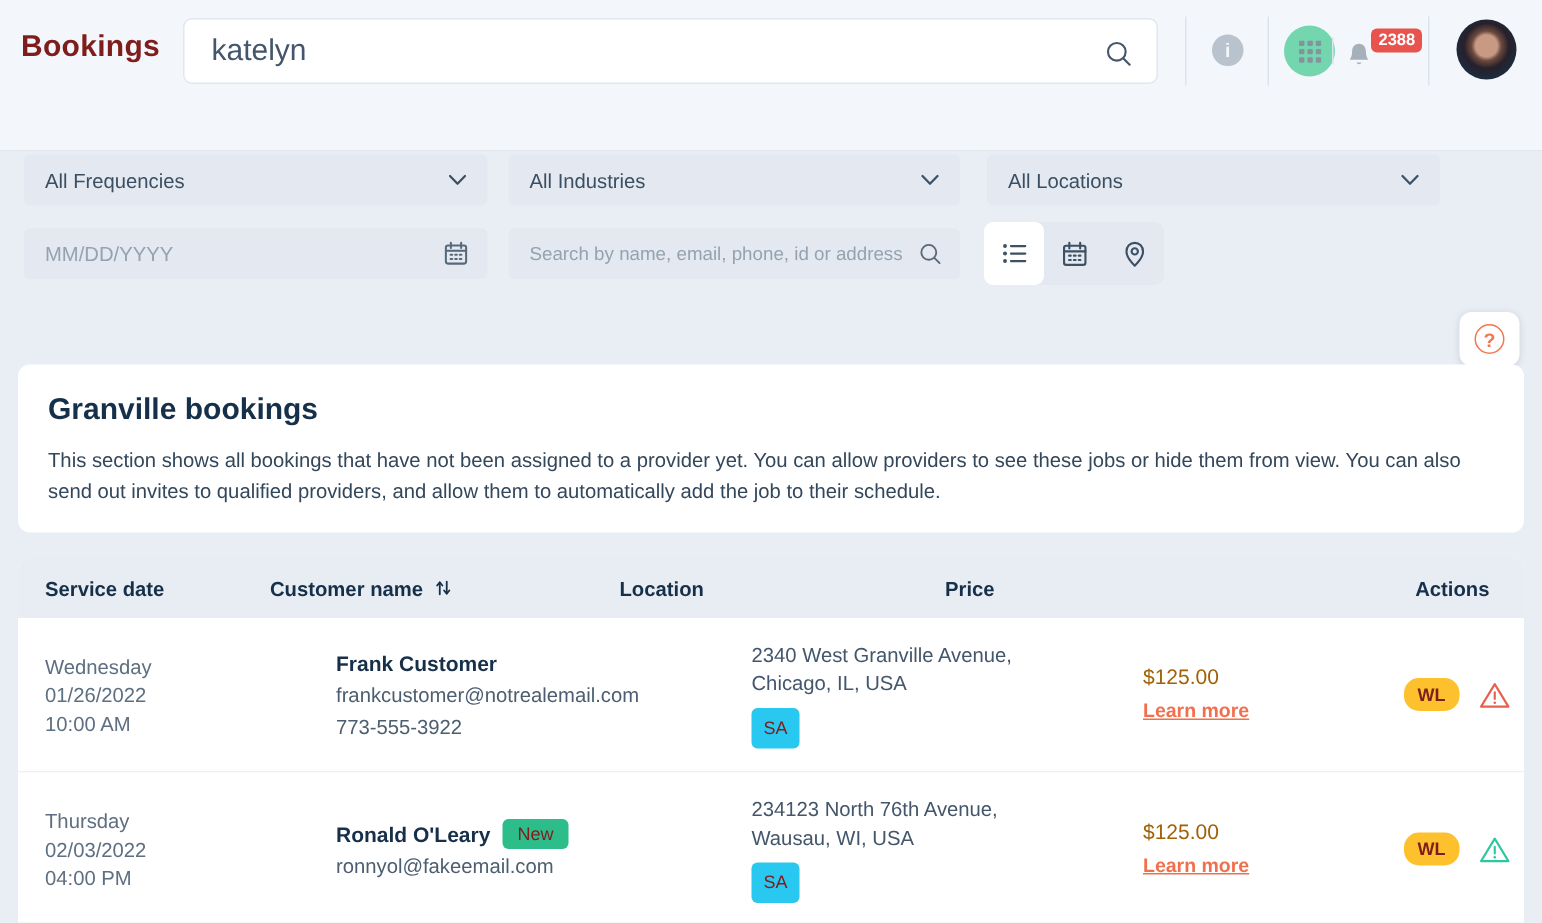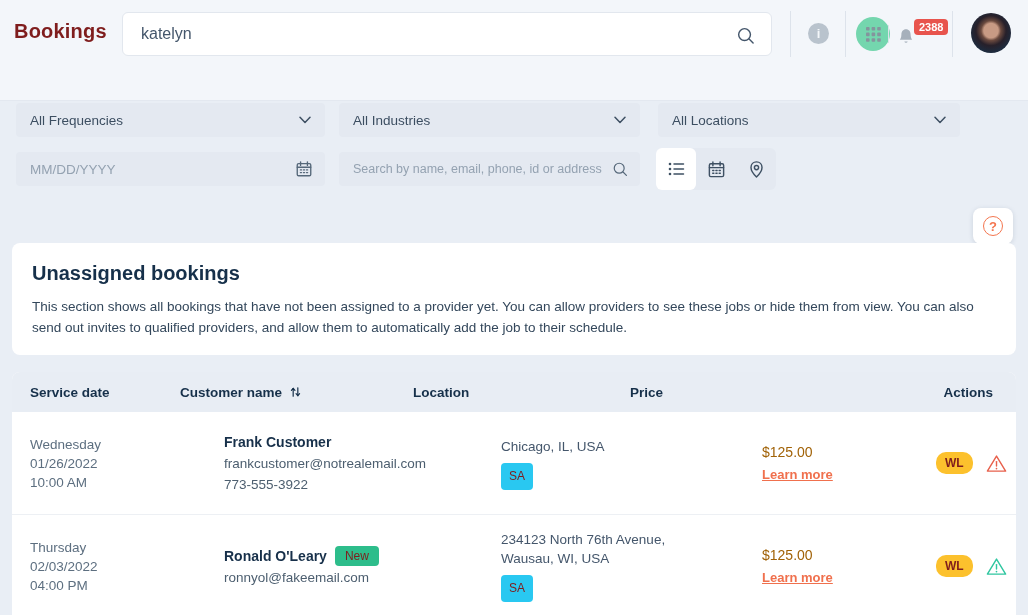--- a/index.html
+++ b/index.html
@@ -11,21 +11,21 @@
     overflow:hidden;
     color:#33475b;
   }
   svg { display:block; }
   .ic { stroke:#3e5063; fill:none; stroke-width:1.5; stroke-linecap:round; stroke-linejoin:round; }
 
   
   .hdr { position:absolute; left:0; top:0; width:1028px; height:101px; background:#f3f6fa; border-bottom:1px solid #e3e8f0; }
   .hdr-title { position:absolute; left:14px; top:20px; font-size:20px; font-weight:700; color:#7f1d1d; letter-spacing:.2px; }
   .search-box { position:absolute; left:122px; top:12px; width:650px; height:44px; background:#fff; border:1px solid #e2e7ee; border-radius:6px; }
-  .search-box input { position:absolute; left:0; top:0; width:100%; height:100%; border:0; outline:0; background:transparent; padding:0 44px 0 18px; font-family:inherit; font-size:16px; color:#44566b; }
+  .search-box input { position:absolute; left:0; top:0; width:100%; height:100%; border:0; outline:0; background:transparent; padding:0 44px 0 18px; font-family:inherit; font-size:20px; color:#44566b; }
   .search-box .mag { position:absolute; right:16px; top:13px; }
   .vdiv { position:absolute; width:1px; background:#dde3eb; }
   .d1 { left:790px; top:11px; height:46px; }
   .d2 { left:845px; top:11px; height:46px; }
   .d3 { left:888px; top:25px; height:18px; }
   .d4 { left:952px; top:11px; height:46px; }
   .info-btn { position:absolute; left:808px; top:23px; width:21px; height:21px; border-radius:50%; background:#b9c3cd; color:#f4f7fa; font-size:13px; font-weight:700; display:flex; align-items:center; justify-content:center; cursor:pointer; }
   .apps-btn { position:absolute; left:856px; top:17px; width:34px; height:34px; border-radius:50%; background:#74d6ae; display:flex; align-items:center; justify-content:center; cursor:pointer; }
   .bell-btn { position:absolute; left:896px; top:27px; cursor:pointer; }
   .notif-badge { position:absolute; left:914px; top:19px; height:16px; padding:0 5px; background:#e8544d; border-radius:4px; color:#fff; font-size:11px; font-weight:700; line-height:16px; }
@@ -211,21 +211,21 @@
   </div>
 </div>
 
 <div class="help-fab">
   <div class="help-ring">
       <span>?</span>
     </div>
 </div>
 
 <section class="intro-card">
-  <h2>Unassigned bookings</h2>
+  <h2>Granville bookings</h2>
   <p>This section shows all bookings that have not been assigned to a provider yet. You can allow providers to see these jobs or hide them from view. You can also send out invites to qualified providers, and allow them to automatically add the job to their schedule.</p>
 </section>
 
 <section class="table-card">
   <div class="tgrid thead">
     <span>Service date</span>
     <span class="th-cust">
       <span>Customer name</span>
       <svg class="ic" width="13" height="14" viewBox="0 0 14 14" style="stroke:#16304a;stroke-width:1.3">
         <line x1="4.5" y1="3" x2="4.5" y2="11.5"></line>
@@ -244,20 +244,21 @@
       <div>Wednesday</div>
       <div>01/26/2022</div>
       <div>10:00 AM</div>
     </div>
     <div class="c-cust">
       <div><span class="nm">Frank Customer</span></div>
       <div class="sub">frankcustomer@notrealemail.com</div>
       <div class="sub">773-555-3922</div>
     </div>
     <div class="c-loc">
+      <div>2340 West Granville Avenue,</div>
       <div>Chicago, IL, USA</div>
       <span class="badge badge-sa">SA</span>
     </div>
     <div class="c-price">
       <div class="amt">$125.00</div>
       <a>Learn more</a>
     </div>
     <div class="c-actions">
       <span class="badge badge-wl">WL</span>
       <button class="abtn warn" style="color: rgb(232, 96, 76);">

